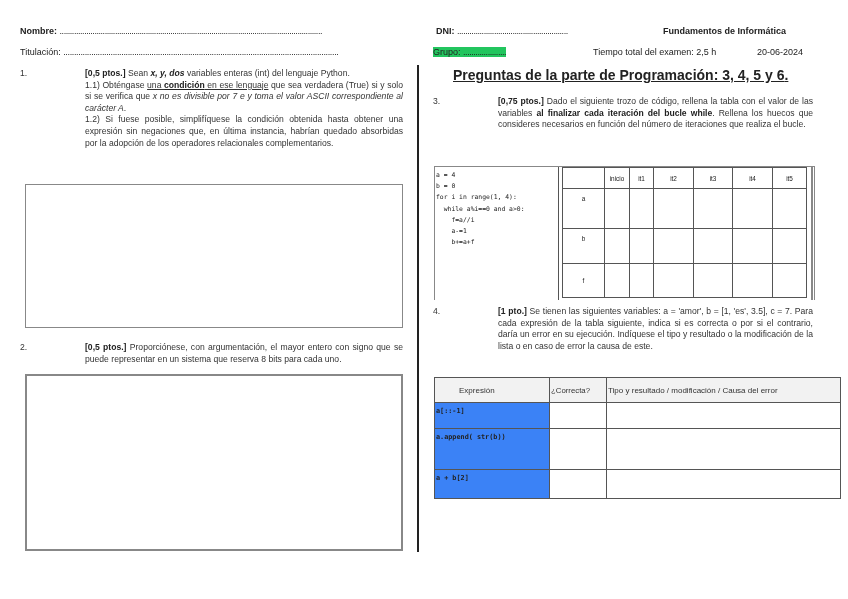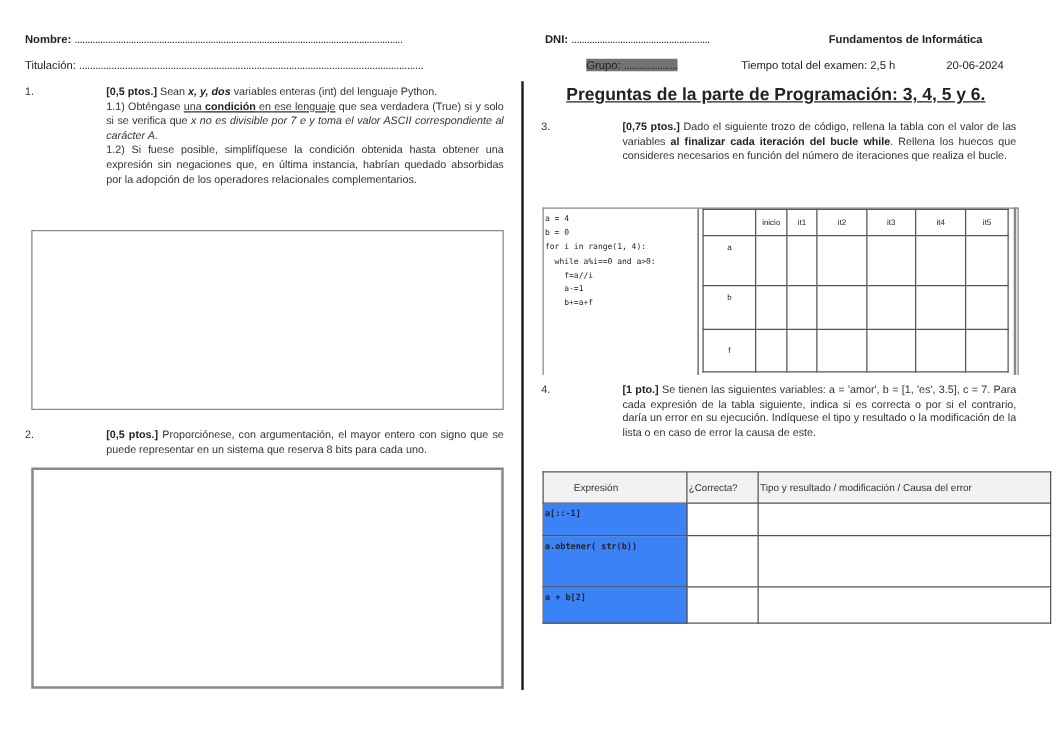--- a/index.html
+++ b/index.html
@@ -41,21 +41,21 @@
 <div class="abs hdr" style="left:436px; top:26px;">
   <b>DNI:</b>
   <span style="letter-spacing:-0.45px;">......................................................</span>
 </div>
 <div class="abs hdr" style="left:663px; top:26px; font-weight:bold;">Fundamentos de Informática</div>
 
 <div class="abs hdr" style="left:20px; top:47px;">
   <span>Titulación:</span>
   <span style="letter-spacing:-0.35px;">................................................................................................................................</span>
 </div>
-<div class="abs hdr" style="left:433px; top:47px; background:#737373;margin-left:36px;">
+<div class="abs hdr" style="left:433px; top:47px; background:#22c55e;">
   <span>Grupo:</span>
   <span style="letter-spacing:-0.45px;">.....................</span>
 </div>
 <div class="abs hdr" style="left:593px; top:47px;">Tiempo total del examen: 2,5 h</div>
 <div class="abs hdr" style="left:757px; top:47px;">20-06-2024</div>
 
 <div class="divider"></div>
 
 <div class="q" style="left:20px; top:68px; width:383px;">
   <span class="num">1.</span>
@@ -152,21 +152,21 @@
     <td style="width:89px;padding-left:24px;">Expresión</td>
     <td style="width:54px; font-size:7.8px;margin-top:24px;">¿Correcta?</td>
     <td style="width:231px;">Tipo y resultado / modificación / Causa del error</td>
   </tr>
   <tr style="height:26px;">
     <td class="expr">a[::-1]</td>
     <td></td>
     <td></td>
   </tr>
   <tr style="height:41px;">
-    <td class="expr">a.obtener( str(b))</td>
+    <td class="expr">a.append( str(b))</td>
     <td></td>
     <td></td>
   </tr>
   <tr style="height:29px;">
     <td class="expr">a + b[2]</td>
     <td></td>
     <td></td>
   </tr>
 </tbody>
   </table>

